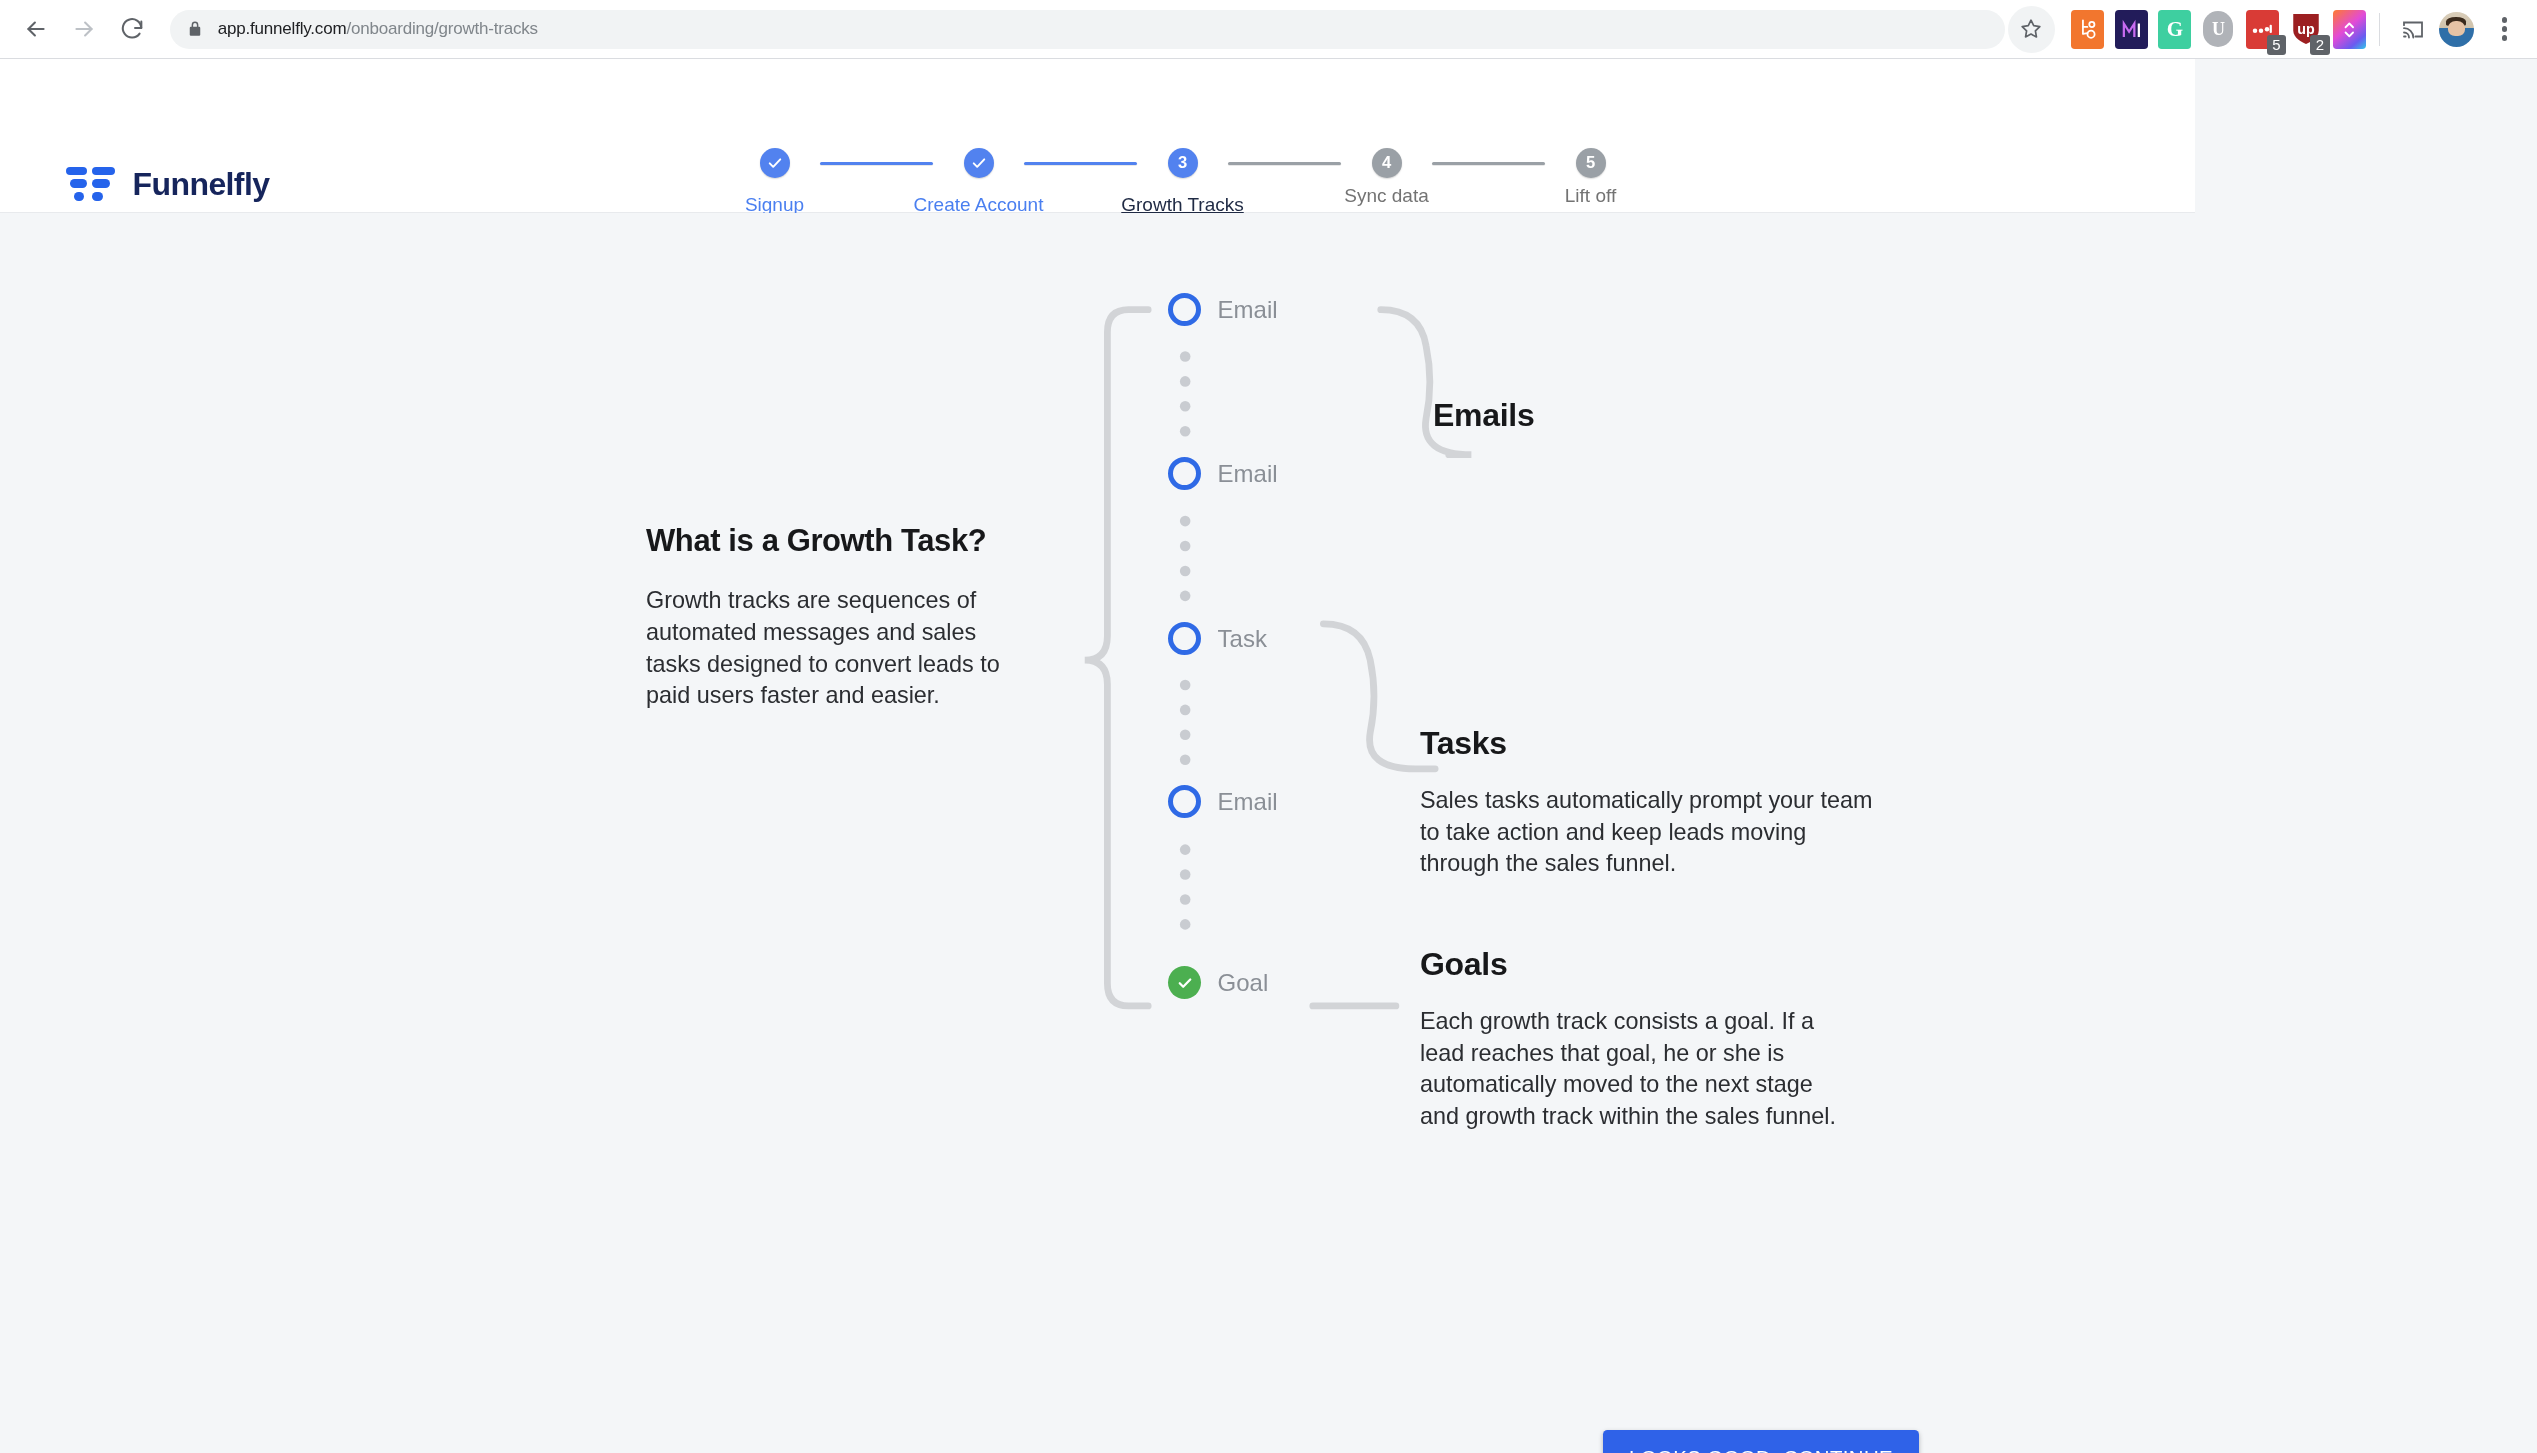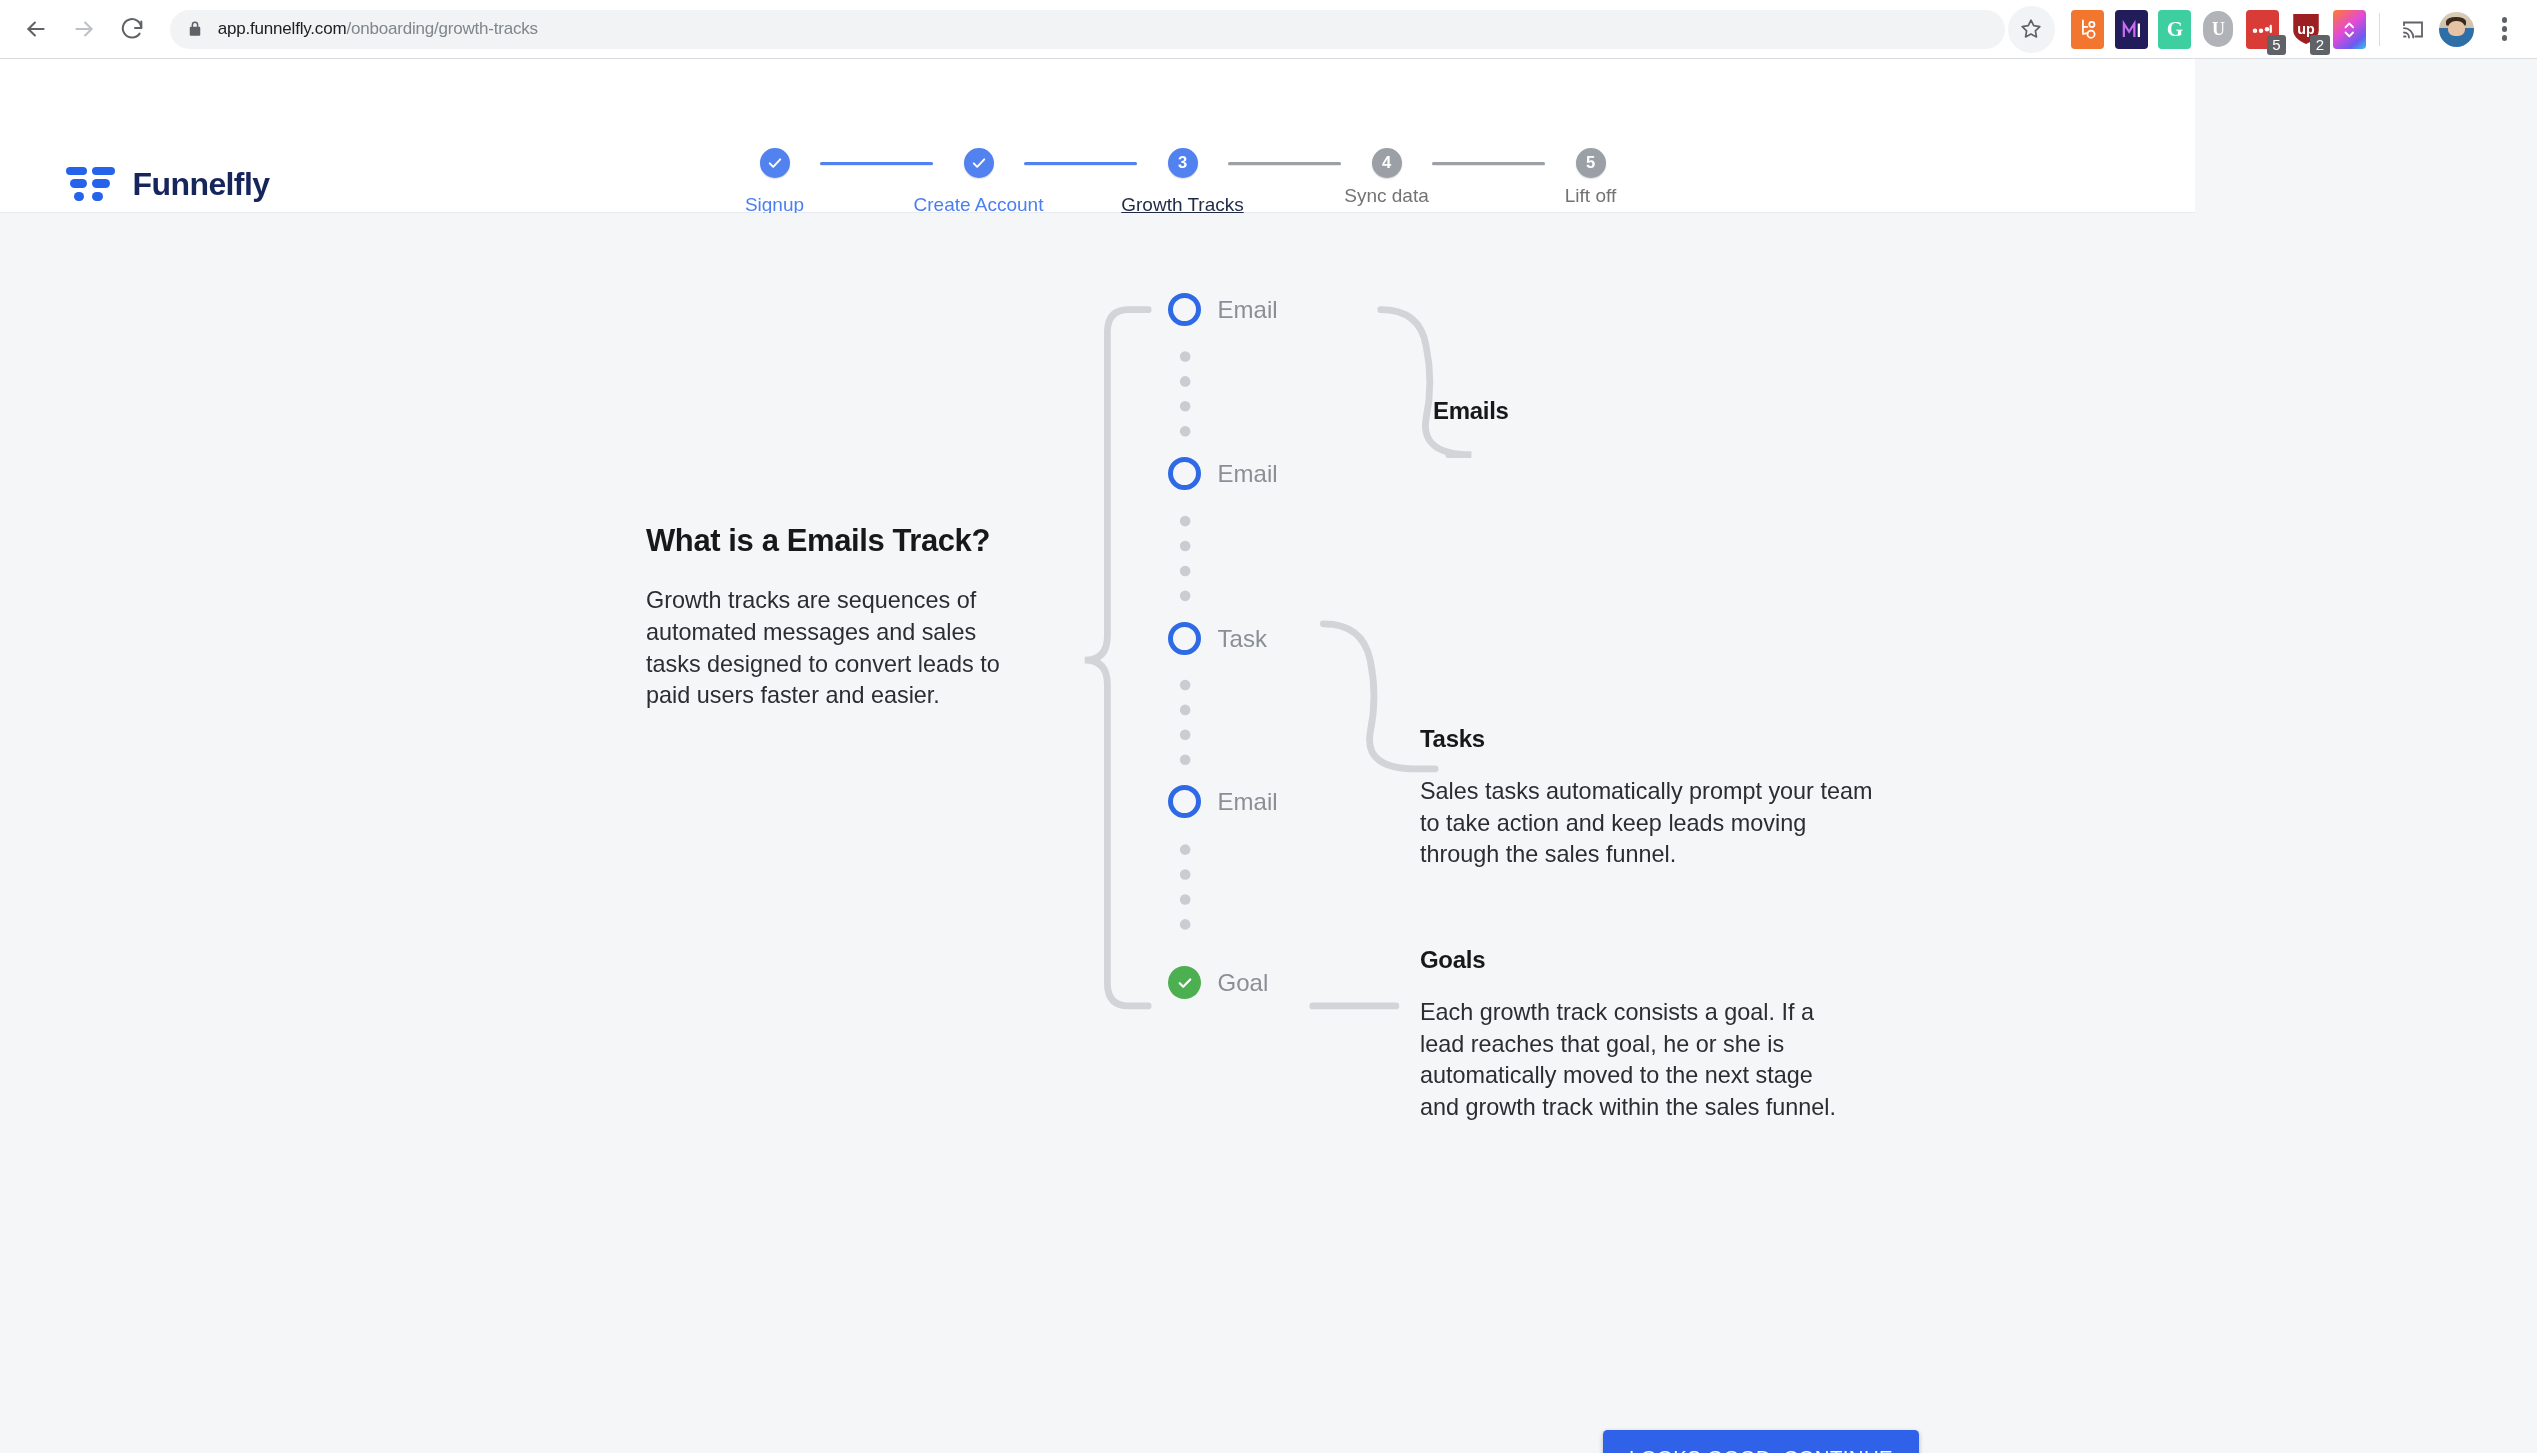--- a/index.html
+++ b/index.html
@@ -187,21 +187,21 @@
   .node-dot-green {
     width: 33px; height: 33px; border-radius: 50%;
     background: #4caf50; flex: none;
     display: flex; align-items: center; justify-content: center;
   }
   .node-label { font-size: 24px; color: #8a8f96; white-space: nowrap; }
 
   
   .sect { position: absolute; }
   .sect-title {
-    font-size: 24px; font-weight: bold; color: #17181a; letter-spacing: -0.3px;
+    font-size: 32px; font-weight: bold; color: #17181a; letter-spacing: -0.3px;
   }
   .sect-body {
     margin-top: 22.7px; font-size: 23.4px; line-height: 1.36; color: #2b2d31;
   }
 
   
   #cta {
     position: absolute; left: 1603px; top: 1217px;
     background: #2f62e8; color: #ffffff;
     font-size: 20.4px; letter-spacing: 0.4px;
@@ -397,21 +397,21 @@
 
       <path d="M1828 128 q52 0 60 48 q10 48 0 96 q-8 48 60 48 H1918"></path>
 
       <path d="M1752 544 q52 0 62 48 q10 48 0 96 q-8 48 60 48 H1900"></path>
 
       <path d="M1738 1050 H1848"></path>
     </g>
   </svg>
 
   <div id="intro">
-    <div id="intro-title">What is a Emails Track?</div>
+    <div id="intro-title">What is a Growth Task?</div>
     <div id="intro-body">Growth tracks are sequences of automated messages and sales tasks designed to convert leads to paid users faster and easier.</div>
   </div>
 
   <div class="node" style="left:1168px; top:80px;">
     <div class="node-dot-ring"></div>
     <div class="node-label">Email</div>
   </div>
 
   <div class="node" style="left:1168px; top:244px;">
     <div class="node-dot-ring"></div>

